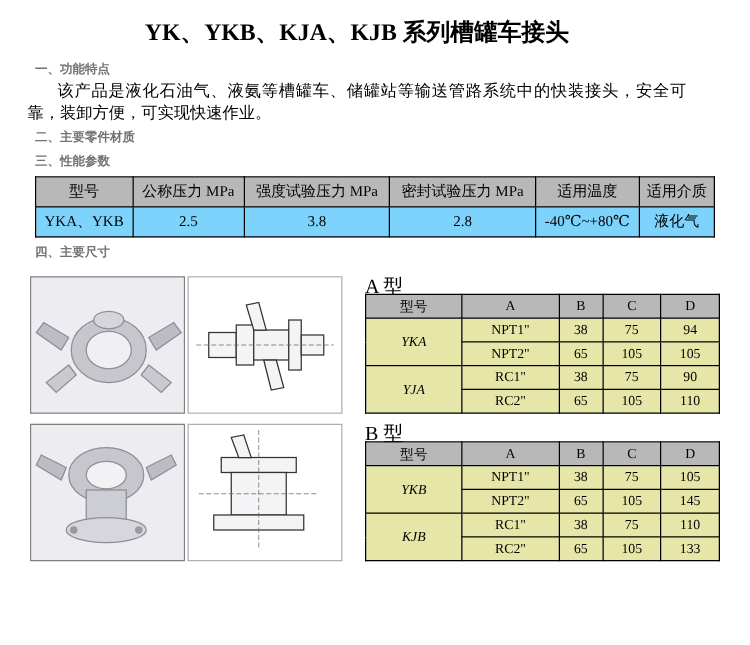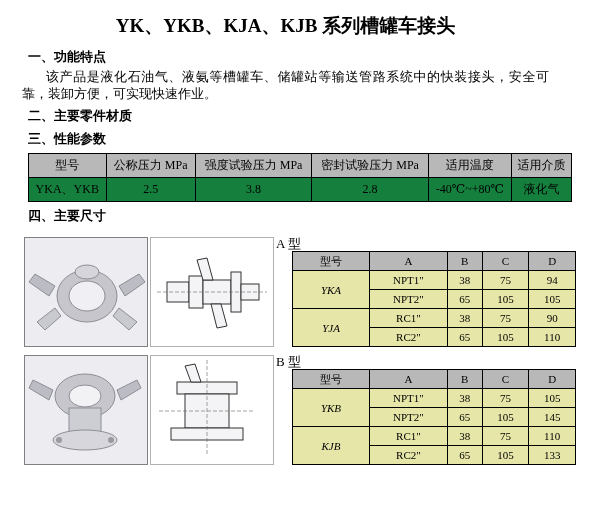--- a/index.html
+++ b/index.html
@@ -24,23 +24,23 @@
   .title {
     text-align: center;
     font-size: 19px;
     font-weight: bold;
     letter-spacing: 0px;
     padding-top: 13px;
     padding-bottom: 4px;
     font-family: "Liberation Serif", "DejaVu Serif", serif;
   }
   .section-head {
-    color: #000000;
+    color: #737373;
     font-weight: bold;
-    font-size: 13px;
+    font-size: 10px;
     margin-left: 28px;
     margin-top: 5px;
   }
   .body-text {
     font-size: 13px;
     line-height: 17px;
     margin: 2px 22px 0 22px;
     text-indent: 24px;
     text-align: justify;
   }
@@ -60,41 +60,41 @@
     text-align: center;
     height: 23px;
     font-weight: normal;
     padding: 0 2px;
   }
   .spec-table thead th {
     background: #b8b8b8;
     font-size: 12px;
   }
   .spec-table tbody td {
-    background: #15803d;
+    background: #7dd3fc;
   }
   .dim-area {
     position: relative;
     margin-top: 6px;
     height: 250px;
   }
   .img-box {
     position: absolute;
     border: 1px solid #808080;
     background: #e9e9ef;
     overflow: hidden;
   }
   .img-a-photo { left: 24px; top: 6px; width: 122px; height: 108px; }
   .img-a-draw  { left: 150px; top: 6px; width: 122px; height: 108px; border-color: #b0b0b0; background: #ffffff;}
   .img-b-photo { left: 24px; top: 124px; width: 122px; height: 108px; }
   .img-b-draw  { left: 150px; top: 124px; width: 122px; height: 108px; border-color: #b0b0b0; background: #ffffff;}
   .type-label {
     position: absolute;
-    font-size: 13px;
-    left: 276px;
+    font-size: 16px;
+    left: 292px;
   }
   .type-label.a { top: 4px; }
   .type-label.b { top: 122px; }
   .dim-table {
     position: absolute;
     left: 292px;
     border-collapse: collapse;
     width: 284px;
     font-size: 11px;
   }

